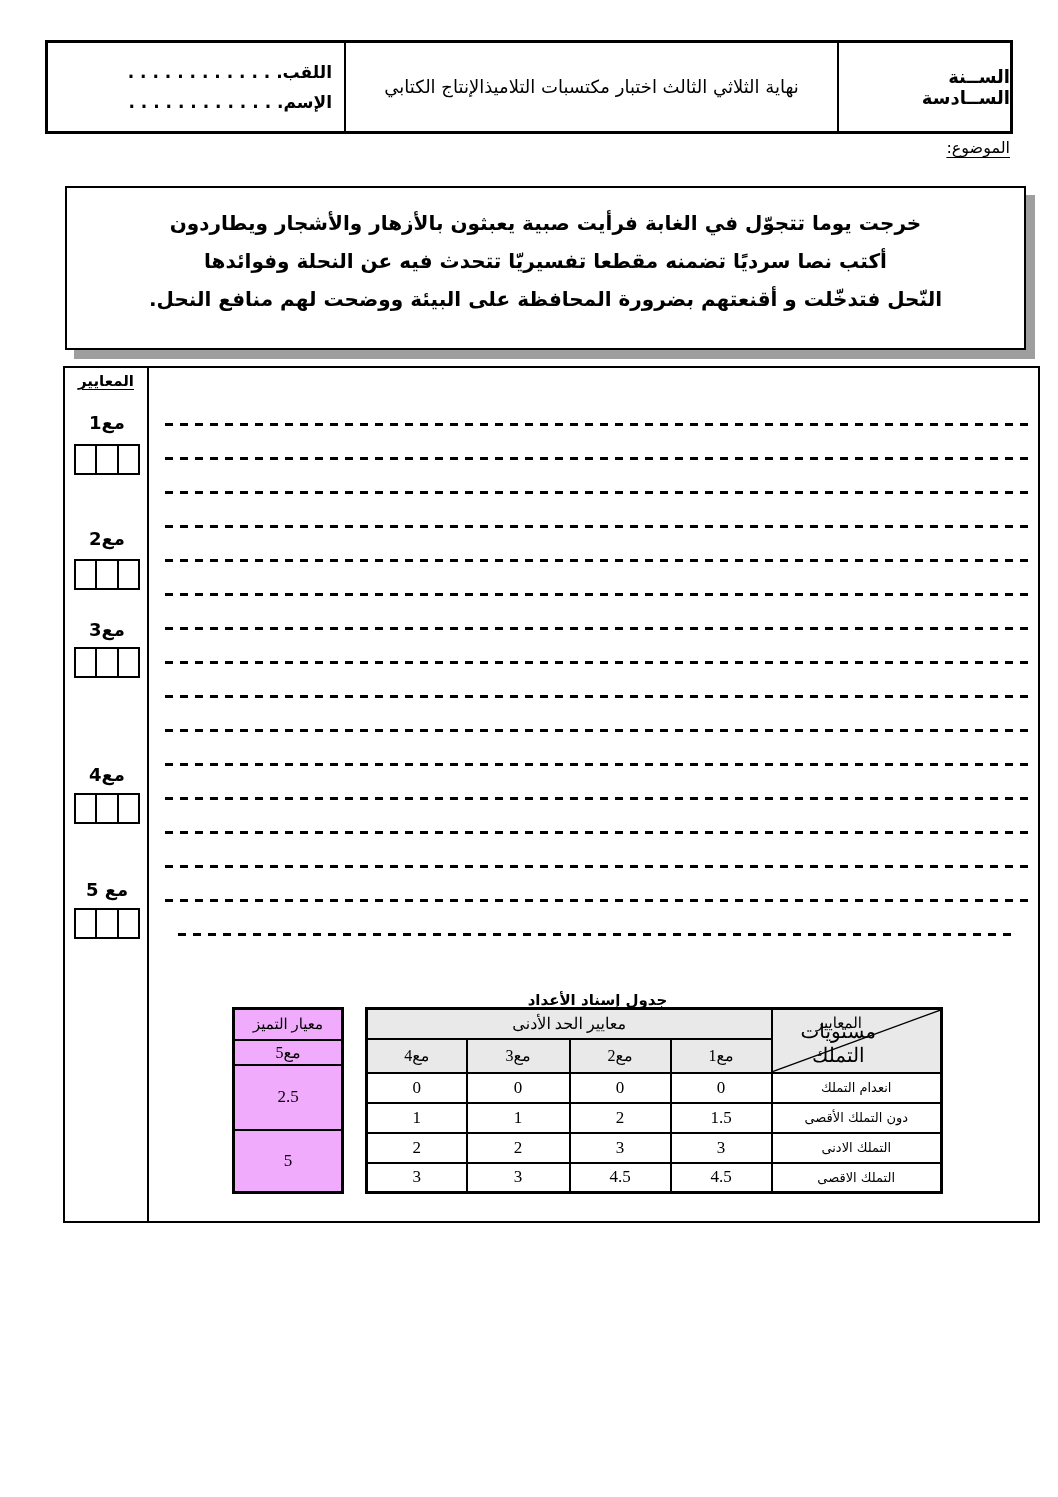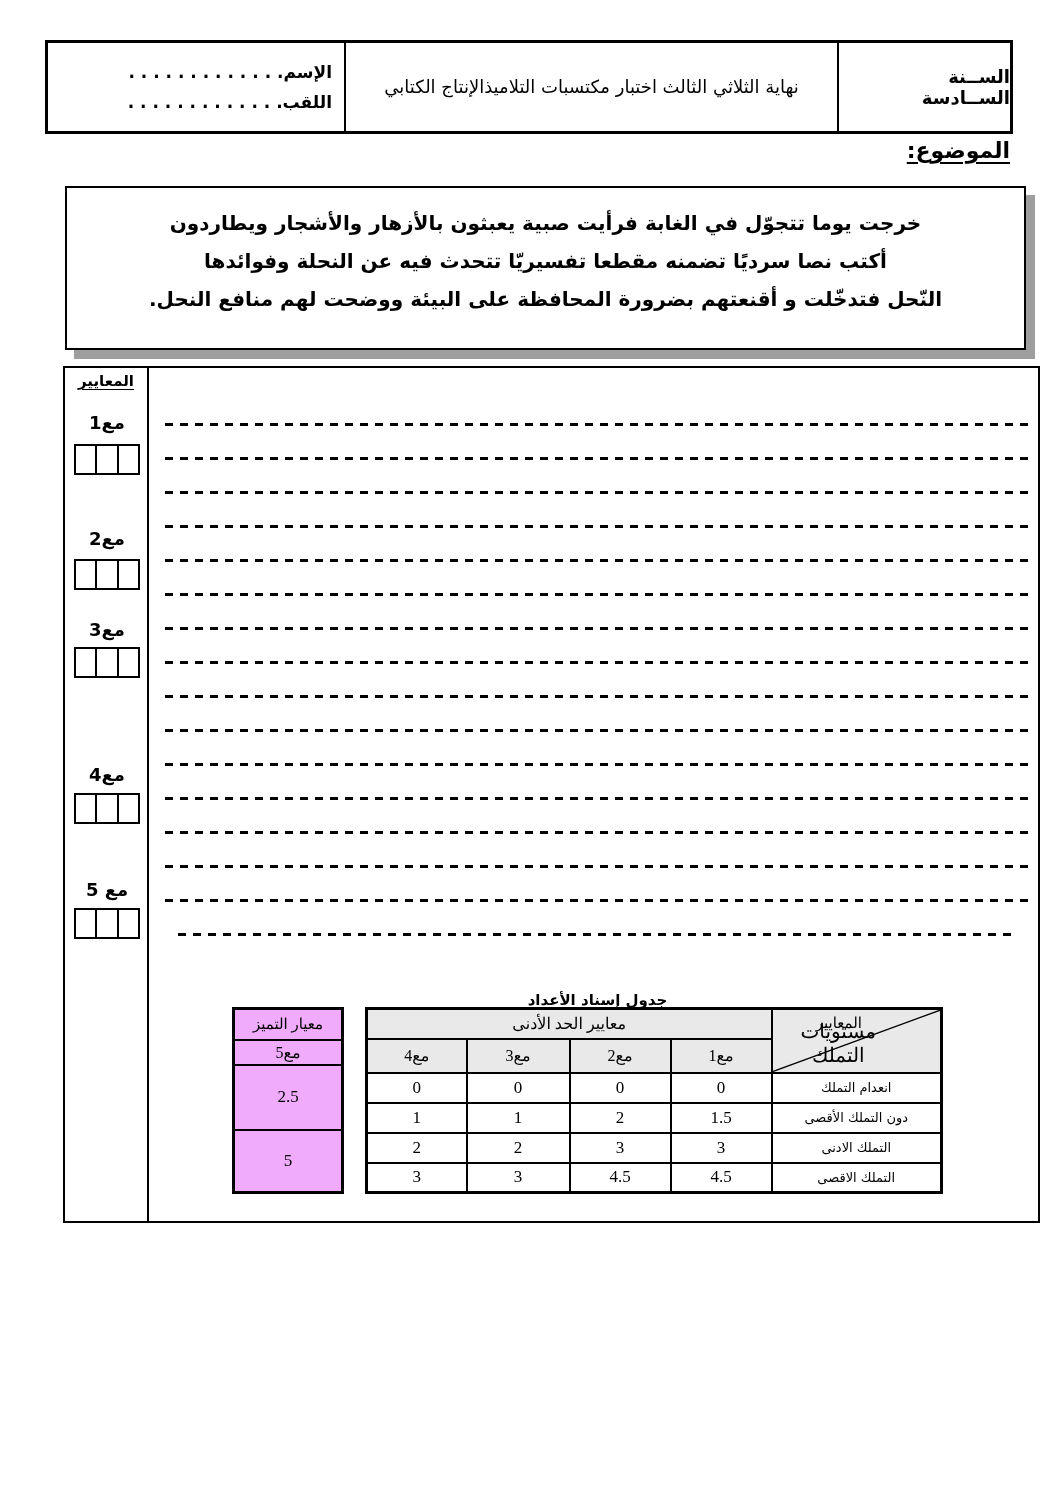--- a/index.html
+++ b/index.html
@@ -11,21 +11,21 @@
     box-sizing:border-box;display:flex;direction:rtl;background:#fff;}
   .ht-cell{box-sizing:border-box;}
   .ht-grade{width:173px;border-left:2px solid #000;display:flex;align-items:center;justify-content:center;
     font-weight:bold;font-size:18px;padding-left:48px;}
   .ht-title{flex:1;border-left:2px solid #000;display:flex;align-items:center;
     justify-content:center;font-weight:normal;font-size:18px;line-height:30px;text-align:center;}
   .ht-names{width:296px;display:flex;flex-direction:column;justify-content:center;padding-right:12px;
     font-weight:bold;font-size:17px;line-height:30px;text-align:right;}
 
   
-  .subject-heading{position:absolute;top:138px;right:48px;font-size:22px;font-weight:bold;
+  .subject-heading{position:absolute;top:138px;right:48px;font-size:16px;font-weight:normal;
     text-decoration:underline;text-underline-offset:4px;}
 
   
   .prompt-box{position:absolute;top:186px;left:65px;width:961px;height:164px;border:2px solid #000;
     box-sizing:border-box;background:#fff;box-shadow:9px 9px 0 #9e9e9e;
     display:flex;flex-direction:column;justify-content:flex-start;padding-top:16px;}
   .prompt-line{text-align:center;font-weight:bold;font-size:20px;line-height:38px;}
 
   
   .answer-frame{position:absolute;top:366px;left:63px;width:977px;height:857px;border:2px solid #000;
@@ -64,22 +64,22 @@
 
 <div class="page">
 
   <div class="header-table">
     <div class="ht-cell ht-grade">الســنة الســادسة</div>
     <div class="ht-cell ht-title">
       <div>نهاية الثلاثي الثالث اختبار مكتسبات التلاميذ</div>
       <div>الإنتاج الكتابي</div>
     </div>
     <div class="ht-cell ht-names">
+      <div>اللقب. . . . . . . . . . . . .</div>
       <div>الإسم. . . . . . . . . . . . .</div>
-      <div>اللقب. . . . . . . . . . . . .</div>
     </div>
   </div>
 
   <div class="subject-heading">الموضوع:</div>
 
   <div class="prompt-box">
     <div class="prompt-line">خرجت يوما تتجوّل في الغابة فرأيت صبية يعبثون بالأزهار والأشجار ويطاردون</div>
     <div class="prompt-line">أكتب نصا سرديًا تضمنه مقطعا تفسيريّا تتحدث فيه عن النحلة وفوائدها</div>
     <div class="prompt-line">النّحل فتدخّلت و أقنعتهم بضرورة المحافظة على البيئة ووضحت لهم منافع النحل.</div>
   </div>

